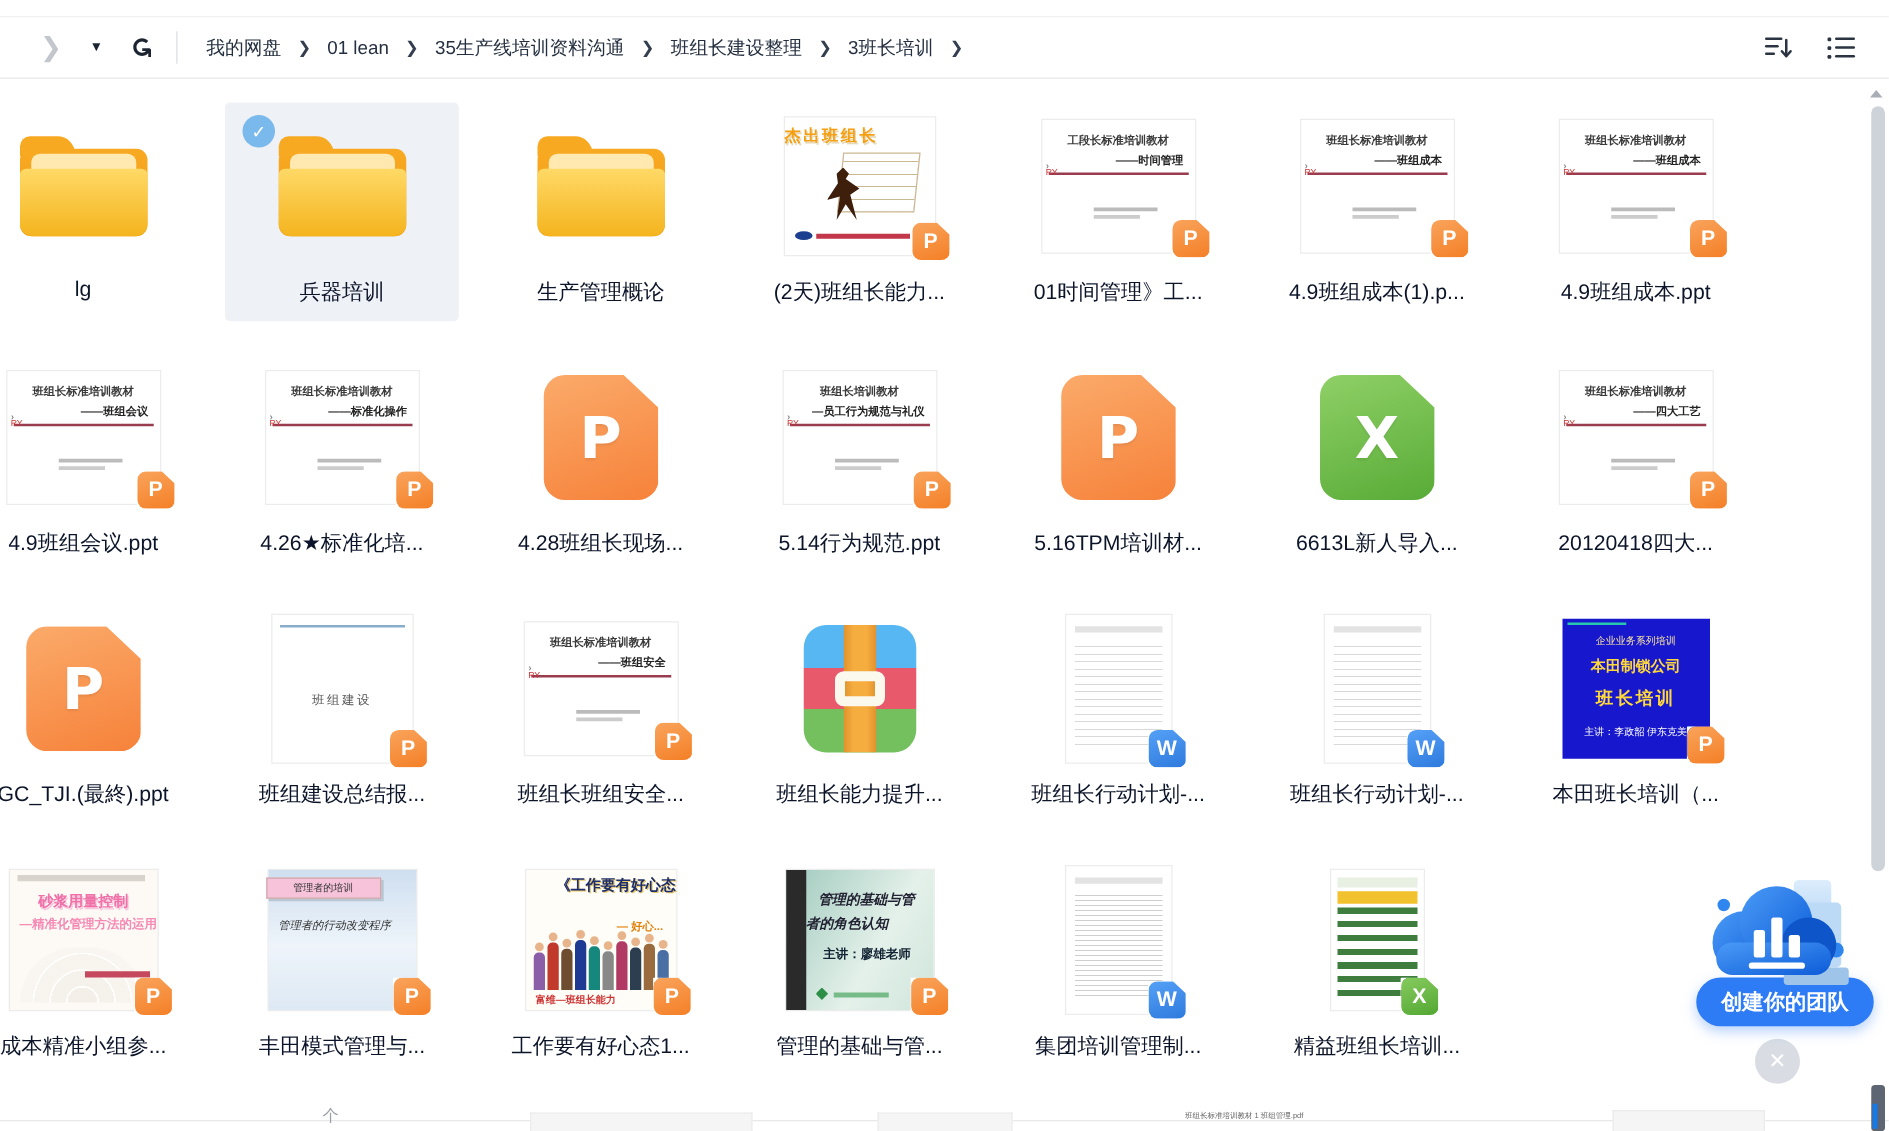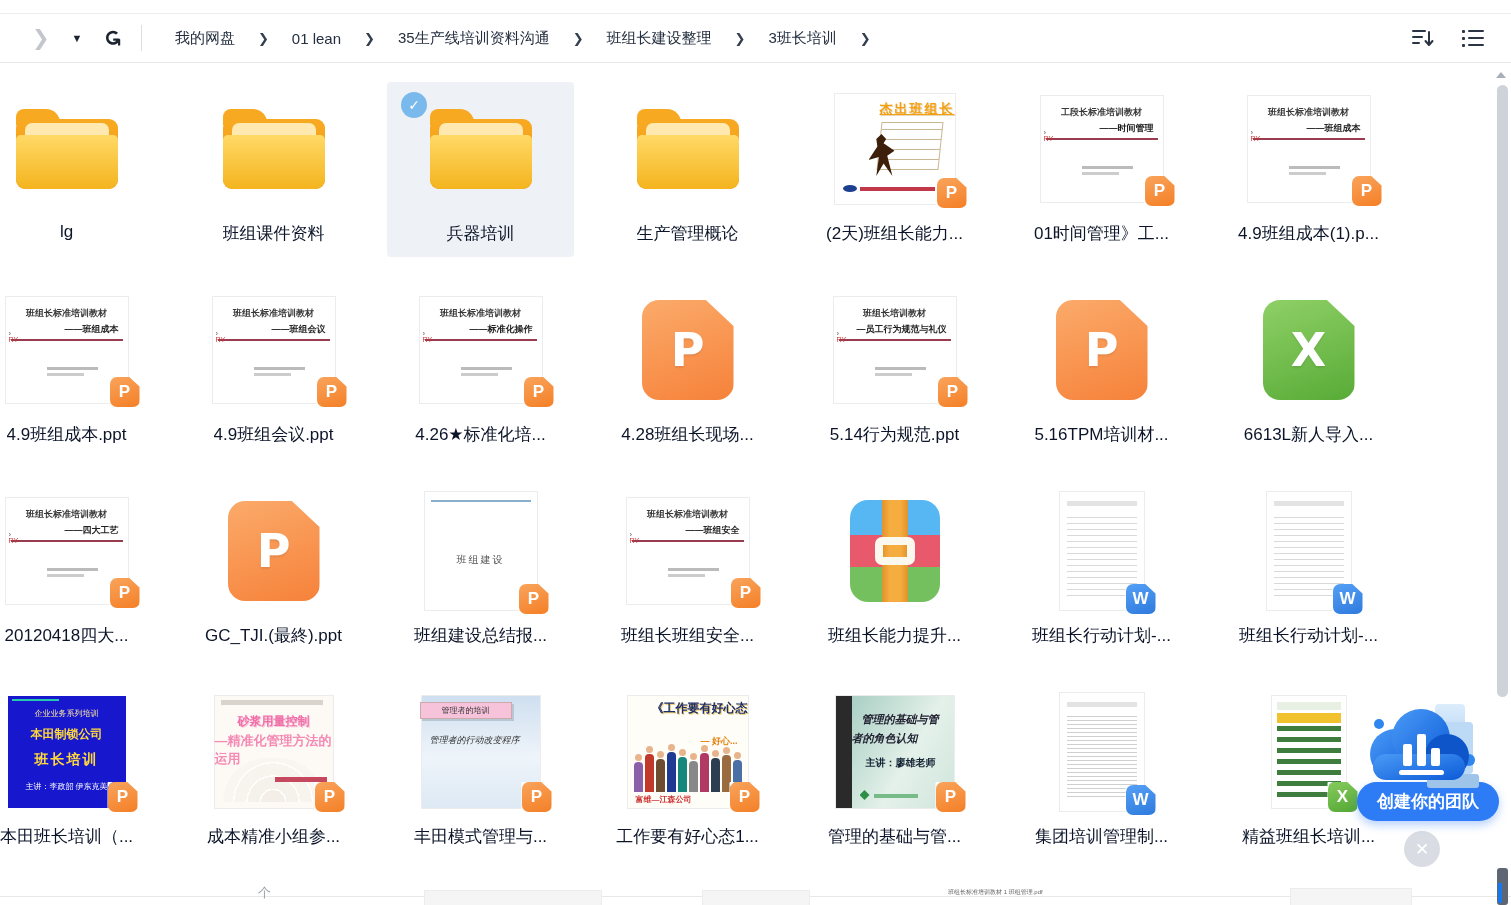--- a/index.html
+++ b/index.html
@@ -8,21 +8,21 @@
 
   
   .topline { position:absolute; left:0; top:13px; width:100%; height:1px; background:#ededed; }
   .toolbar { position:absolute; left:0; top:14px; width:100%; height:49px; background:#fff;
     border-bottom:1px solid #e7e7e7; display:flex; align-items:center; }
   .nav-fwd { color:#c3c7cd; font-size:21px; font-weight:bold; margin-left:32px; cursor:default; }
   .nav-caret { color:#1b2430; font-size:11px; margin-left:22px; }
   .nav-refresh { color:#1b2430; font-size:22px; font-weight:bold; margin-left:20px; transform:rotate(90deg) scaleX(-1); }
   .tb-divider { width:1px; height:26px; background:#dcdee2; margin:0 15px 0 20px; }
   .breadcrumb { display:flex; align-items:center; font-size:15px; color:#242f40; }
-  .crumb { margin:0 18px; white-space:nowrap; }
+  .crumb { margin:0 8px; white-space:nowrap; }
   .crumb-sep { color:#333e4f; font-size:13px; font-weight:bold; margin:0 5px; }
   .tb-right { margin-left:auto; display:flex; align-items:center; gap:26px; margin-right:26px; }
   .tb-right svg { display:block; }
 
   
   .grid { position:absolute; left:-27px; top:82px; display:grid;
     grid-template-columns:repeat(7,187px); column-gap:20px; row-gap:26px; }
   .tile { width:187px; height:175px; position:relative; display:flex; flex-direction:column;
     align-items:center; cursor:pointer; }
   .tile.selected { background:#eef1f6; border-radius:4px; }
@@ -73,22 +73,22 @@
   .cover { width:122px; height:106px; }
   .cover .l1 { margin-top:10px; text-align:center; font-size:9px; font-weight:bold; color:#3a3a3a; }
   .cover .l2 { text-align:right; padding-right:9px; margin-top:3px; font-size:9px; font-weight:bold; color:#222; }
   .cover .rule { height:2px; background:#993c50; margin:3px 5px 0; }
   .cover .foot { position:absolute; left:34%; top:66%; width:42%; height:3px; background:#bbb; }
   .cover .foot2 { position:absolute; left:34%; top:72%; width:30%; height:3px; background:#ccc; }
   .cover .vlogo { position:absolute; left:3px; top:32%; font-size:7px; color:#c33; line-height:6px; }
   .cover .vlogo b { color:#888; display:block; font-size:8px; }
 
   .jiechu { width:120px; height:110px; }
-  .jiechu .t { margin-top:6px; text-align:right; font-size:13px; font-weight:bold; color:#f59f13;
-     letter-spacing:2px; text-shadow:1px 1px 0 #e6d9b8;text-decoration:underline; }
+  .jiechu .t { margin-top:6px; text-align:left; font-size:13px; font-weight:bold; color:#f59f13;
+     letter-spacing:2px; text-shadow:1px 1px 0 #e6d9b8; }
   .jiechu .gridbox { position:absolute; right:14px; top:28px; width:62px; height:48px;
      background:repeating-linear-gradient(0deg,#fff 0 9px,#cbb894 9px 10px),repeating-linear-gradient(90deg,#fff0 0 9px,#cbb894 9px 10px);
      border:1px solid #cbb894; transform:skewX(-6deg); }
   .jiechu .man { position:absolute; left:34px; top:40px; width:26px; height:42px; background:#3d1f0c;
      clip-path:polygon(50% 0,68% 12%,58% 22%,100% 40%,72% 52%,92% 100%,58% 70%,30% 100%,40% 55%,0 62%,34% 30%,30% 12%); }
   .jiechu .orgline { position:absolute; left:8px; bottom:12px; width:92px; height:7px; display:flex; gap:3px; align-items:center; }
   .jiechu .orgline i { display:block; width:14px; height:7px; background:#1d3f8f; border-radius:50%; }
   .jiechu .orgline u { display:block; flex:1; height:4px; background:#c2374a; }
 
   .plainthumb { width:112px; height:118px; }
@@ -111,21 +111,21 @@
   .bluethumb:before { content:""; position:absolute; left:4px; top:3px; width:40%; height:2px; background:#27c7b0; }
   .bluethumb .s  { text-align:center; font-size:8px;  color:#ffe9a0; margin-top:4px; }
   .bluethumb .m  { text-align:center; font-size:12px; color:#ffd83a; font-weight:bold; margin-top:7px; }
   .bluethumb .lg { text-align:center; font-size:14px; color:#ffd83a; font-weight:bold; margin-top:8px; letter-spacing:2px; }
   .bluethumb .w  { text-align:center; font-size:8px;  color:#fff; margin-top:12px; }
 
   .pinkthumb { width:118px; height:112px; background:#fdfaf6; }
   .pinkthumb .gr { height:5px; background:#d8d3cc; margin:4px 10px 0 6px; }
   .pinkthumb .p1 { margin-top:8px; text-align:center; font-size:12px; font-weight:bold; color:#f070a8;
       text-shadow:1px 1px 0 #f8c9de; }
-  .pinkthumb .p2 { margin-top:2px; text-align:left; font-size:13px; font-weight:bold; color:#f58ab4; }
+  .pinkthumb .p2 { margin-top:2px; text-align:right; font-size:10px; font-weight:bold; color:#f58ab4; }
   .pinkthumb .fan { position:absolute; left:8px; bottom:6px; width:100px; height:44px;
       background:radial-gradient(circle at 50% 100%, #f1ece4 0 18%, #fff 18% 20%, #f3efe8 20% 38%, #fff 38% 40%, #f6f2ec 40% 58%, #fff 58% 60%, #f8f5f0 60% 78%, #fff 78%);
       border-radius:100px 100px 0 0; opacity:.8; }
   .pinkthumb .rd { position:absolute; right:6px; bottom:26px; width:52px; height:5px; background:#c5485e; }
 
   .toythumb { width:118px; height:112px; background:linear-gradient(180deg,#cfdff0,#eef4fa 55%,#dde9f4); }
   .toythumb .tag { position:absolute; left:-2px; top:6px; background:#f6c3da; border:1px solid #caa;
       font-size:8px; color:#333; padding:2px 21px; box-shadow:2px 2px 0 #b9c6d4; }
   .toythumb .ln { position:absolute; left:8px; top:38px; font-size:9px; font-style:italic; color:#333; }
 
@@ -222,30 +222,20 @@
     <div class="tile">
       <div class="icon-area">
         <div class="folder">
           <div class="back"></div>
           <div class="sheet"></div>
           <div class="front"></div>
         </div>
       </div>
       <div class="tile-label">lg</div>
     </div>
-    <div class="tile">
-      <div class="icon-area">
-        <div class="folder">
-          <div class="back"></div>
-          <div class="sheet"></div>
-          <div class="front"></div>
-        </div>
-      </div>
-      <div class="tile-label">班组课件资料</div>
-    </div>
     <div class="tile selected">
       <div class="check">✓</div>
       <div class="icon-area">
         <div class="folder">
           <div class="back"></div>
           <div class="sheet"></div>
           <div class="front"></div>
         </div>
       </div>
       <div class="tile-label">兵器培训</div>
@@ -533,21 +523,21 @@
             <i style="background:#c0392b;height:38px"></i>
             <i style="background:#6d4c2f;height:33px"></i>
             <i style="background:#1f3a93;height:40px"></i>
             <i style="background:#16877c;height:35px"></i>
             <i style="background:#888;height:31px"></i>
             <i style="background:#b03a63;height:39px"></i>
             <i style="background:#2c3e50;height:34px"></i>
             <i style="background:#9a6b3f;height:37px"></i>
             <i style="background:#4a6fa5;height:32px"></i>
           </div>
-          <div class="co">富维—江森公司</div>
+          <div class="co">富维—班组长能力</div>
           <div class="badge ppt">
             <span>P</span>
           </div>
         </div>
       </div>
       <div class="tile-label">工作要有好心态1...</div>
     </div>
     <div class="tile">
       <div class="icon-area">
         <div class="thumb greenthumb">

